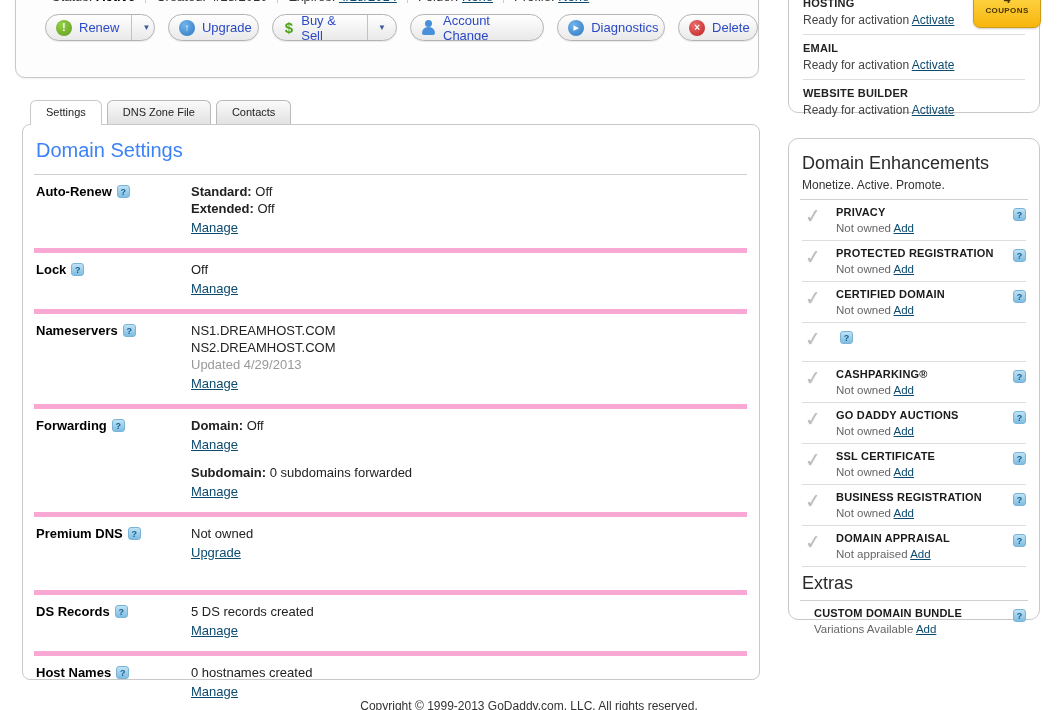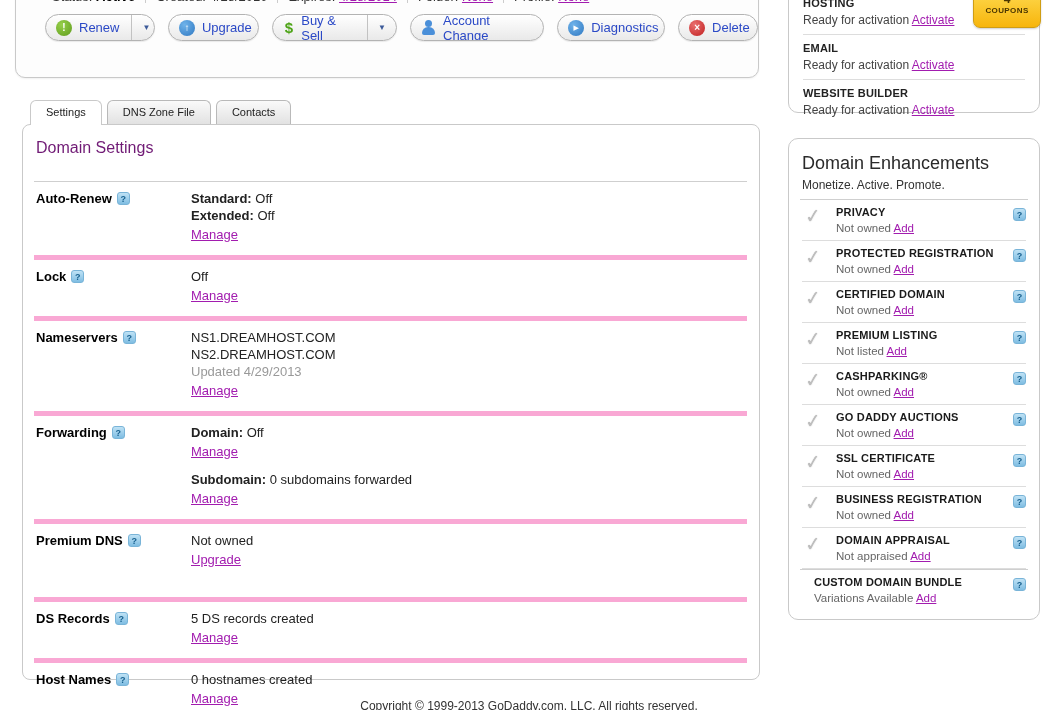--- a/index.html
+++ b/index.html
@@ -8,21 +8,21 @@
   .page { position:relative; width:1058px; height:710px; }
 
   
   .header-card { position:absolute; left:15px; top:-28px; width:744px; height:106px;
     background:#fdfdfd; border:1px solid #c9c9c9; border-radius:10px;
     box-shadow:0 1px 2px rgba(0,0,0,.06); }
   .meta-row { position:absolute; left:36px; top:16px; font-size:13px; color:#333;
     display:flex; align-items:center; gap:10px; white-space:nowrap; }
   .meta-row b { color:#000; }
   .sep { width:0; height:13px; border-left:1px solid #ccc; display:inline-block; }
-  a, .link { color:#a21caf; text-decoration:underline; cursor:pointer; }
+  a, .link { color:#0c4a6e; text-decoration:underline; cursor:pointer; }
   .btn-row { position:absolute; left:29px; top:41px; display:flex; gap:13px; }
   .btn { display:inline-flex; align-items:stretch; height:27px; border:1px solid #b3b3b3;
     border-radius:15px; background:linear-gradient(#ffffff,#e9e9e9); font-size:13px;
     color:#2b49c6; cursor:pointer; box-shadow:0 1px 1px rgba(0,0,0,.08); overflow:hidden; }
   .btn-main { display:inline-flex; align-items:center; gap:7px; padding:0 12px 0 10px; }
   .btn-caret { display:inline-flex; align-items:center; padding:0 10px; border-left:1px solid #c2c2c2;
     font-size:8px; color:#3c5a99; }
   .cicon { width:16px; height:16px; border-radius:50%; display:inline-flex; align-items:center;
     justify-content:center; color:#fff; font-size:10px; font-weight:bold; line-height:1; flex:0 0 16px; }
   .cicon.green { background:radial-gradient(circle at 35% 30%, #96cf4a, #5f9c1c); }
@@ -37,21 +37,21 @@
 
   
   .tabs { position:absolute; left:30px; top:100px; display:flex; gap:5px; z-index:3; }
   .tab { padding:5px 15px 4px; font-size:11px; color:#222; border:1px solid #b9b9b9; border-bottom:none;
     border-radius:6px 6px 0 0; background:linear-gradient(#fafafa,#e2e2e2); cursor:pointer; height:24px; }
   .tab.active { background:#fff; border-color:#c9c9c9; height:25px; position:relative; z-index:4; }
 
   
   .main-panel { position:absolute; left:22px; top:124px; width:738px; height:556px;
     background:#fff; border:1px solid #c9c9c9; border-radius:8px; padding:14px 12px 0 11px; }
-  .panel-heading { font-size:16px; color:#701a75; padding:0 0 24px 2px; border-bottom:1px solid #cfcfcf; }
+  .panel-heading { font-size:20px; color:#3b82f6; padding:0 0 12px 2px; border-bottom:1px solid #cfcfcf; }
   .srow { display:flex; padding:9px 2px 11px; border-bottom:5px solid #f9a8d4; font-size:13px; }
   .srow:last-child { border-bottom:none; }
   .srow .lbl { width:155px; flex:0 0 155px; font-weight:bold; color:#000; display:flex; gap:5px; align-items:flex-start; }
   .srow .val { flex:1; line-height:16px; }
   .val div { margin-bottom:1px; }
   .val .mng { margin-top:3px; }
   .gray { color:#999; }
   .pad-b { padding-bottom:28px; }
   .gap { height:10px; }
   .help { display:inline-flex; width:13px; height:13px; flex:0 0 13px; border-radius:3px;
@@ -300,24 +300,20 @@
       <div class="chk">✓</div>
       <div class="etxt">
         <div class="enm">CERTIFIED DOMAIN</div>
         <div class="est"><span>Not owned</span> <a class="link">Add</a></div>
       </div>
       <span class="help">?</span>
     </div>
 
     <div class="erow">
       <div class="chk">✓</div>
-      <div class="etxt">
-        <div class="enm">PREMIUM LISTING</div>
-        <div class="est"><span>Not listed</span> <a class="link">Add</a></div>
-      </div>
       <span class="help">?</span>
     </div>
 
     <div class="erow">
       <div class="chk">✓</div>
       <div class="etxt">
         <div class="enm">CASHPARKING®</div>
         <div class="est"><span>Not owned</span> <a class="link">Add</a></div>
       </div>
       <span class="help">?</span>
@@ -352,20 +348,21 @@
 
     <div class="erow">
       <div class="chk">✓</div>
       <div class="etxt">
         <div class="enm">DOMAIN APPRAISAL</div>
         <div class="est"><span>Not appraised</span> <a class="link">Add</a></div>
       </div>
       <span class="help">?</span>
     </div>
 
+    <div class="extras-title">Extras</div>
     <div class="enh-hr"></div>
 
     <div class="erow no-icon">
       <div class="etxt">
         <div class="enm">CUSTOM DOMAIN BUNDLE</div>
         <div class="est"><span>Variations Available</span> <a class="link">Add</a></div>
       </div>
       <span class="help">?</span>
     </div>
   </div>

